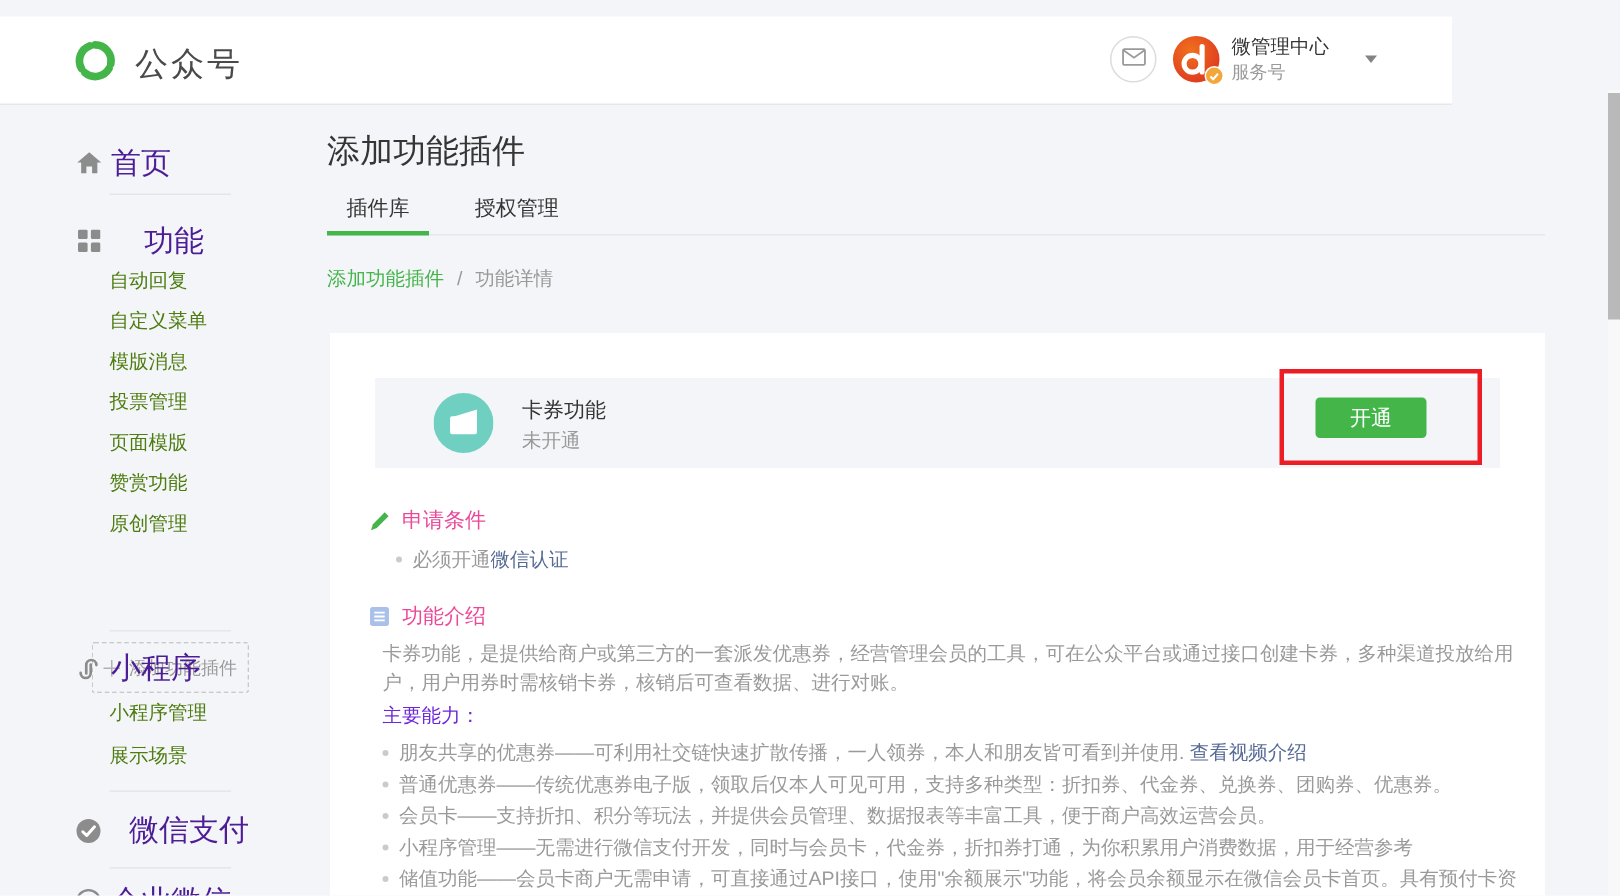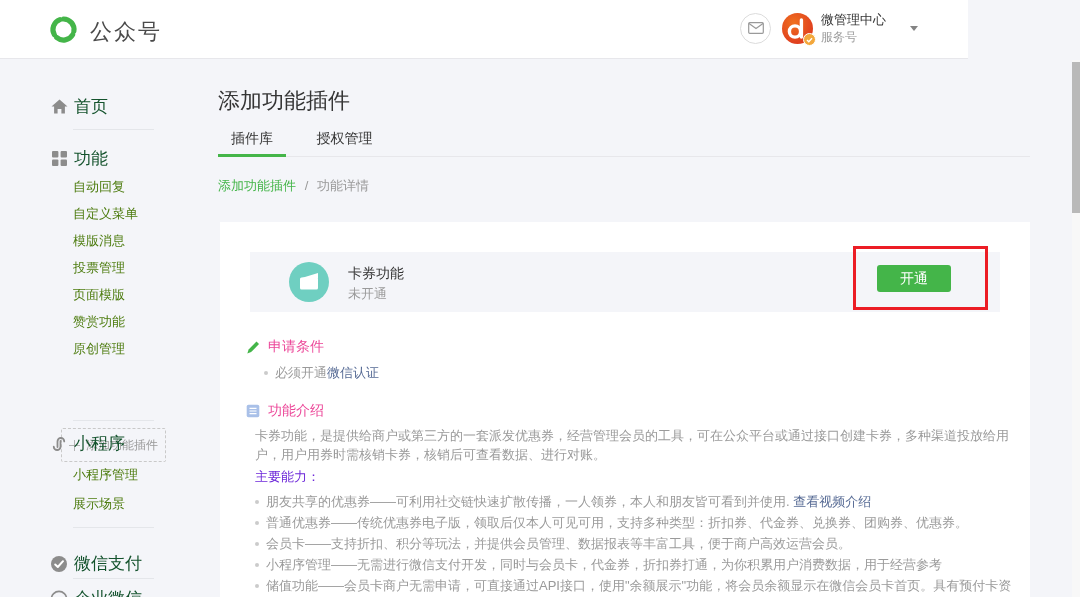--- a/index.html
+++ b/index.html
@@ -1,34 +1,34 @@
 <!DOCTYPE html>
 <html><head>
 <meta charset="utf-8">
 <style>
   * { margin:0; padding:0; box-sizing:border-box; }
   body { font-family:"Liberation Sans","DejaVu Sans",sans-serif; }
   .frame { position:relative; width:1080px; height:597px; background:#f4f5f9; overflow:hidden; }
 
   
-  .header { position:absolute; top:0; left:0; width:968px; height:59px; background:#fff; border-bottom:1px solid #e7e7eb; z-index:6; }
+  .header { position:absolute; top:11px; left:0; width:968px; height:59px; background:#fff; border-bottom:1px solid #e7e7eb; z-index:6; }
   .brand { position:absolute; left:47px; top:13px; display:flex; align-items:center; }
   .brand-title { font-size:22px; color:#4a4a4a; margin-left:10px; letter-spacing:2px; }
   .hdr-right { position:absolute; right:50px; top:13px; display:flex; align-items:center; }
   .mail-btn { width:31px; height:31px; border:1px solid #dcdcdc; border-radius:50%; display:flex; align-items:center; justify-content:center; margin-right:11px; background:#fff; cursor:pointer; }
   .avatar { position:relative; width:31px; height:31px; border-radius:50%; background:radial-gradient(circle at 38% 32%, #f0701e 0%, #e0401f 70%); margin-right:8px; cursor:pointer; }
   .badge { position:absolute; right:-3px; bottom:-2px; width:13px; height:13px; border-radius:50%; background:#f3a73b; border:1px solid #fff; display:flex; align-items:center; justify-content:center; }
   .acct { line-height:1.15; }
   .acct-name { font-size:13px; color:#353535;font-family:Liberation Serif, serif; }
   .acct-type { font-size:12px; color:#9a9a9a; margin-top:3px; }
   .caret { width:0; height:0; border-left:4px solid transparent; border-right:4px solid transparent; border-top:5px solid #848484; margin-left:24px; cursor:pointer; }
 
   
   .sidebar { position:absolute; left:0; top:60px; width:205px; height:537px; }
-  .nav-main { position:absolute; left:50px; display:flex; align-items:center; font-size:17px; color:#14532d; cursor:pointer; }
+  .nav-main { position:absolute; left:50px; display:flex; align-items:center; font-size:20px; color:#4c1d95; cursor:pointer; }
   .nav-ic { width:18px; display:flex; justify-content:center; margin-right:6px; }
   .sb-divider { position:absolute; left:73px; width:81px; height:1px; background:#e4e6ea; }
   .nav-sub { position:absolute; left:73px; font-size:13px; color:#4d7c0f; }
   .nav-sub div { height:27px; line-height:27px; cursor:pointer; }
   .nav-sub.wide div { height:29px; line-height:29px; }
   .add-plugin-box { position:absolute; left:61px; top:368px; width:105px; height:34px; border:1px dashed #c9c9c9; border-radius:2px; display:flex; align-items:center; justify-content:center; font-size:12px; color:#9a9a9a; cursor:pointer; }
   .plus { position:relative; width:11px; height:11px; margin-right:6px; }
   .plus::before, .plus::after { content:""; position:absolute; background:#b2b2b2; }
   .plus::before { left:0; top:5px; width:11px; height:1px; }
   .plus::after { left:5px; top:0; width:1px; height:11px; }
@@ -122,21 +122,21 @@
   <div class="sidebar">
     <div class="nav-main" style="top:35px;">
       <span class="nav-ic">
         <svg width="17" height="15" viewBox="0 0 17 15">
           <path d="M8.5 0.5 L16.5 7.4 H13.9 V14.5 H10.4 V10 H6.6 V14.5 H3.1 V7.4 H0.5 Z" fill="#8c8c8c"></path>
         </svg>
       </span>
       <span>首页</span>
     </div>
     <div class="sb-divider" style="top:69px;"></div>
-    <div class="nav-main" style="top:87px;">
+    <div class="nav-main" style="top:87px;gap:22px;">
       <span class="nav-ic">
         <svg width="15" height="15" viewBox="0 0 15 15">
           <rect x="0" y="0" width="6.4" height="6.4" rx="1" fill="#8c8c8c"></rect>
           <rect x="8.6" y="0" width="6.4" height="6.4" rx="1" fill="#8c8c8c"></rect>
           <rect x="0" y="8.6" width="6.4" height="6.4" rx="1" fill="#8c8c8c"></rect>
           <rect x="8.6" y="8.6" width="6.4" height="6.4" rx="1" fill="#8c8c8c"></rect>
         </svg>
       </span>
       <span>功能</span>
     </div>
@@ -163,21 +163,21 @@
           </g>
         </svg>
       </span>
       <span>小程序</span>
     </div>
     <div class="nav-sub wide" style="top:400px;">
       <div>小程序管理</div>
       <div>展示场景</div>
     </div>
     <div class="sb-divider" style="top:467px;"></div>
-    <div class="nav-main" style="top:492px;">
+    <div class="nav-main" style="top:480px;gap:12px;">
       <span class="nav-ic">
         <svg width="18" height="18" viewBox="0 0 18 18">
           <circle cx="9" cy="9" r="8" fill="#8c8c8c"></circle>
           <path d="M5.2 9.5 L7.8 12 L13 6.2" fill="none" stroke="#fff" stroke-width="2" stroke-linecap="round" stroke-linejoin="round"></path>
         </svg>
       </span>
       <span>微信支付</span>
     </div>
     <div class="sb-divider" style="top:518px;"></div>
     <div class="nav-main" style="top:527px;">

